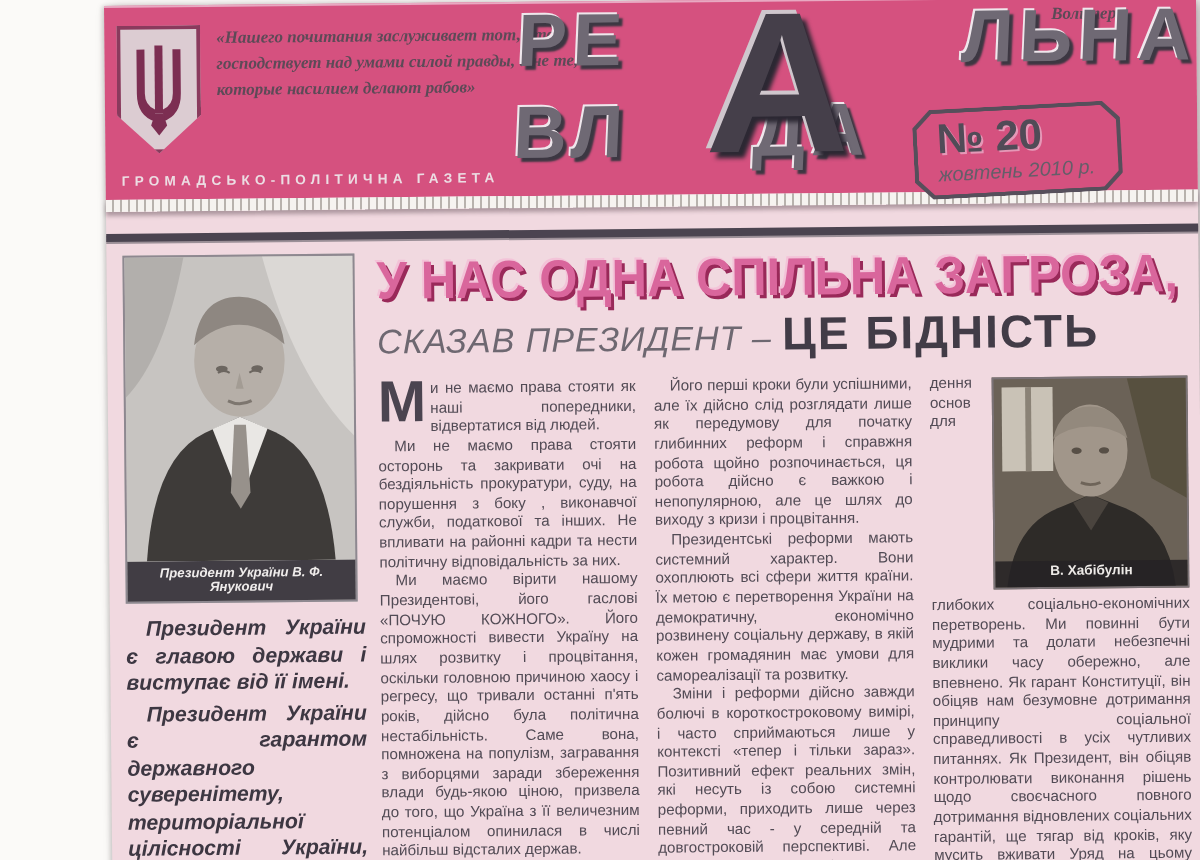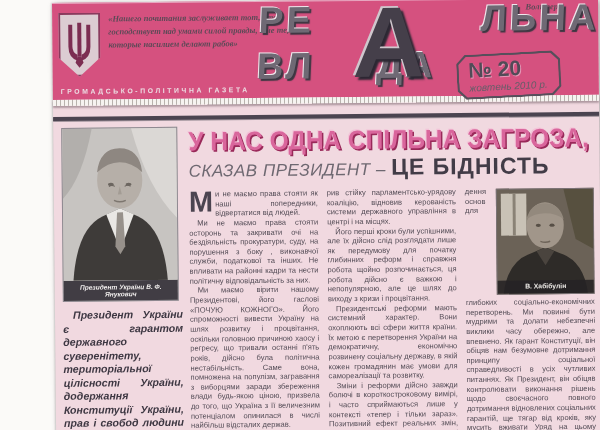--- a/index.html
+++ b/index.html
@@ -150,20 +150,21 @@
           <path d="M47 58 Q50 56 53 58 M63 58 Q66 56 69 58" stroke="#6c6660" fill="none"></path>
           <ellipse cx="49" cy="56" rx="3" ry="1.6" fill="#6c6660"></ellipse>
           <ellipse cx="67" cy="56" rx="3" ry="1.6" fill="#6c6660"></ellipse>
           <path d="M52 72 Q58 75 64 72" stroke="#7d766f" stroke-width="1.5" fill="none"></path>
           <path d="M58 58 L60 66 L56 66 Z" fill="#a39c94"></path>
         </svg>
         <div class="photo-caption">Президент України В. Ф. Янукович</div>
       </div>
 
       <div class="law">
+        <p>Президент України є главою держави і виступає від її імені.</p>
         <p>Президент України є гарантом державного суверенітету, територіальної цілісності України, додержання Конституції України, прав і свобод людини і громадянина.</p>
       </div>
 
     </aside>
 
     <div class="main">
       <div class="headline1">У НАС ОДНА СПІЛЬНА ЗАГРОЗА,</div>
       <div class="headline2">
         <span class="h2a">СКАЗАВ ПРЕЗИДЕНТ – </span><span class="h2b">ЦЕ БІДНІСТЬ</span>
       </div>
@@ -171,21 +172,20 @@
       <div class="cols">
 
         <div class="col">
           <p class="noindent"><span class="dropcap">М</span><span>и не маємо права стояти як наші попередники, відвертатися від людей.</span></p>
           <p>Ми не маємо права стояти осторонь та закривати очі на бездіяльність прокуратури, суду, на порушення з боку , виконавчої служби, податкової та інших. Не впливати на районні кадри та нести політичну відповідальність за них.</p>
           <p>Ми маємо вірити нашому Президентові, його гаслові «ПОЧУЮ КОЖНОГО». Його спроможності вивести Україну на шлях розвитку і процвітання, оскільки головною причиною хаосу і регресу, що тривали останні п'ять років, дійсно була політична нестабільність. Саме вона, помножена на популізм, загравання з виборцями заради збереження влади будь-якою ціною, призвела до того, що Україна з її величезним потенціалом опинилася в числі найбільш відсталих держав.</p>
           <p>Віктор Федорович вже виконує свої обіцянки і припинив вакханалію у вищих ешелонах керівництва, налагодив тісну взаємодію з парламентською більшістю і на цій основі вибудував вертикаль виконавчої влади. Це була свого роду перша невідкладна допомога державі, яка потерпала не з вини своєї неспроможності успішно конкурувати в сучасному світі, а виключно через егоїзм тодішніх можновладців, тодішньої влади. Він ліквідував політичний і адміністративний хаос як явище, у короткий термін ство-</p>
         </div>
 
         <div class="col">
-          <p class="noindent">рив стійку парламентсько-урядову коаліцію, відновив керованість системи державного управління в центрі і на місцях.</p>
           <p>Його перші кроки були успішними, але їх дійсно слід розглядати лише як передумову для початку глибинних реформ і справжня робота щойно розпочинається, ця робота дійсно є важкою і непопулярною, але це шлях до виходу з кризи і процвітання.</p>
           <p>Президентські реформи мають системний характер. Вони охоплюють всі сфери життя країни. Їх метою є перетворення України на демократичну, економічно розвинену соціальну державу, в якій кожен громадянин має умови для самореалізації та розвитку.</p>
           <p>Зміни і реформи дійсно завжди болючі в короткостроковому вимірі, і часто сприймаються лише у контексті «тепер і тільки зараз». Позитивний ефект реальних змін, які несуть із собою системні реформи, приходить лише через певний час - у середній та довгостроковій перспективі. Але Президент заявив, що без цього не можна. В нас одна спільна загроза, сказав Президент - це бідність. Її можна подолати лише шляхом глибоких радикальних змін. І такі зміни - попереду. Можливо, вони не прийдуть так швидко, як цього хотілося б. Однак повороту до старих часів не буде однозначно. Президент вимушений йти на непопулярні кроки заради закла-</p>
         </div>
 
         <div class="col">
           <div class="khab">
             <svg viewBox="0 0 98 104" preserveAspectRatio="none">
               <rect width="98" height="104" fill="#6b6257"></rect>
               <rect x="4" y="4" width="26" height="42" fill="#c9c2b6"></rect>

